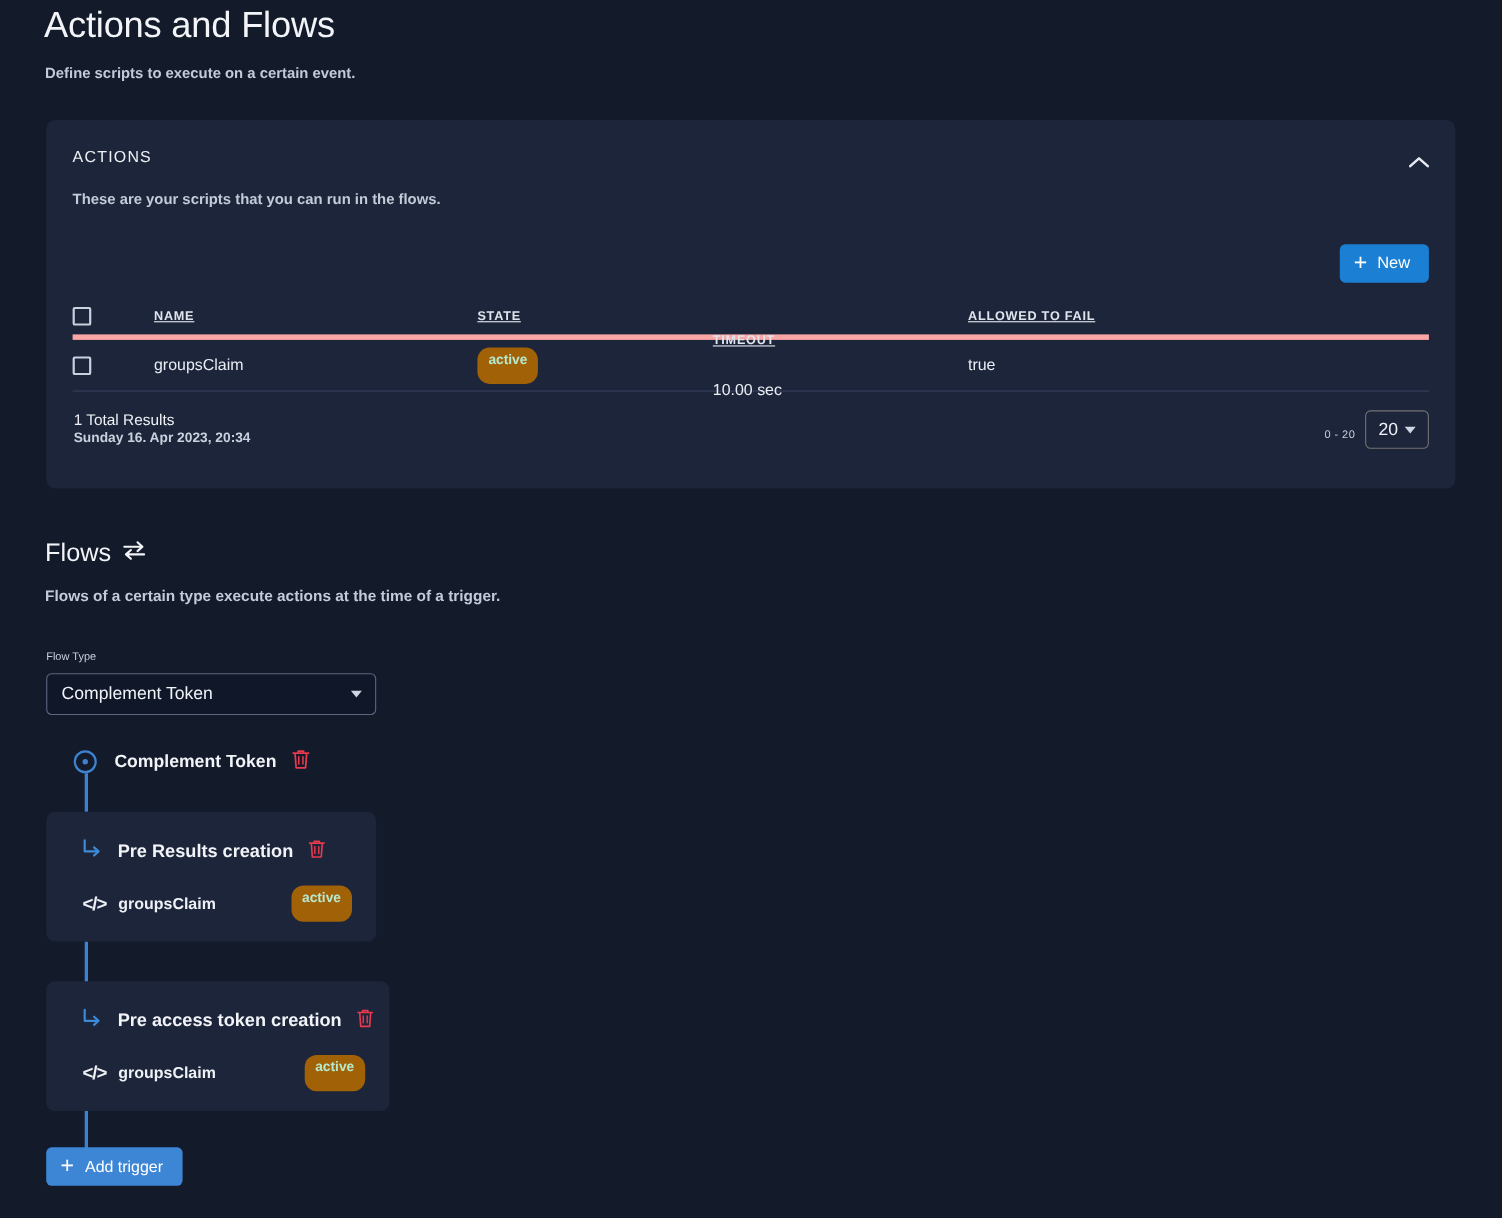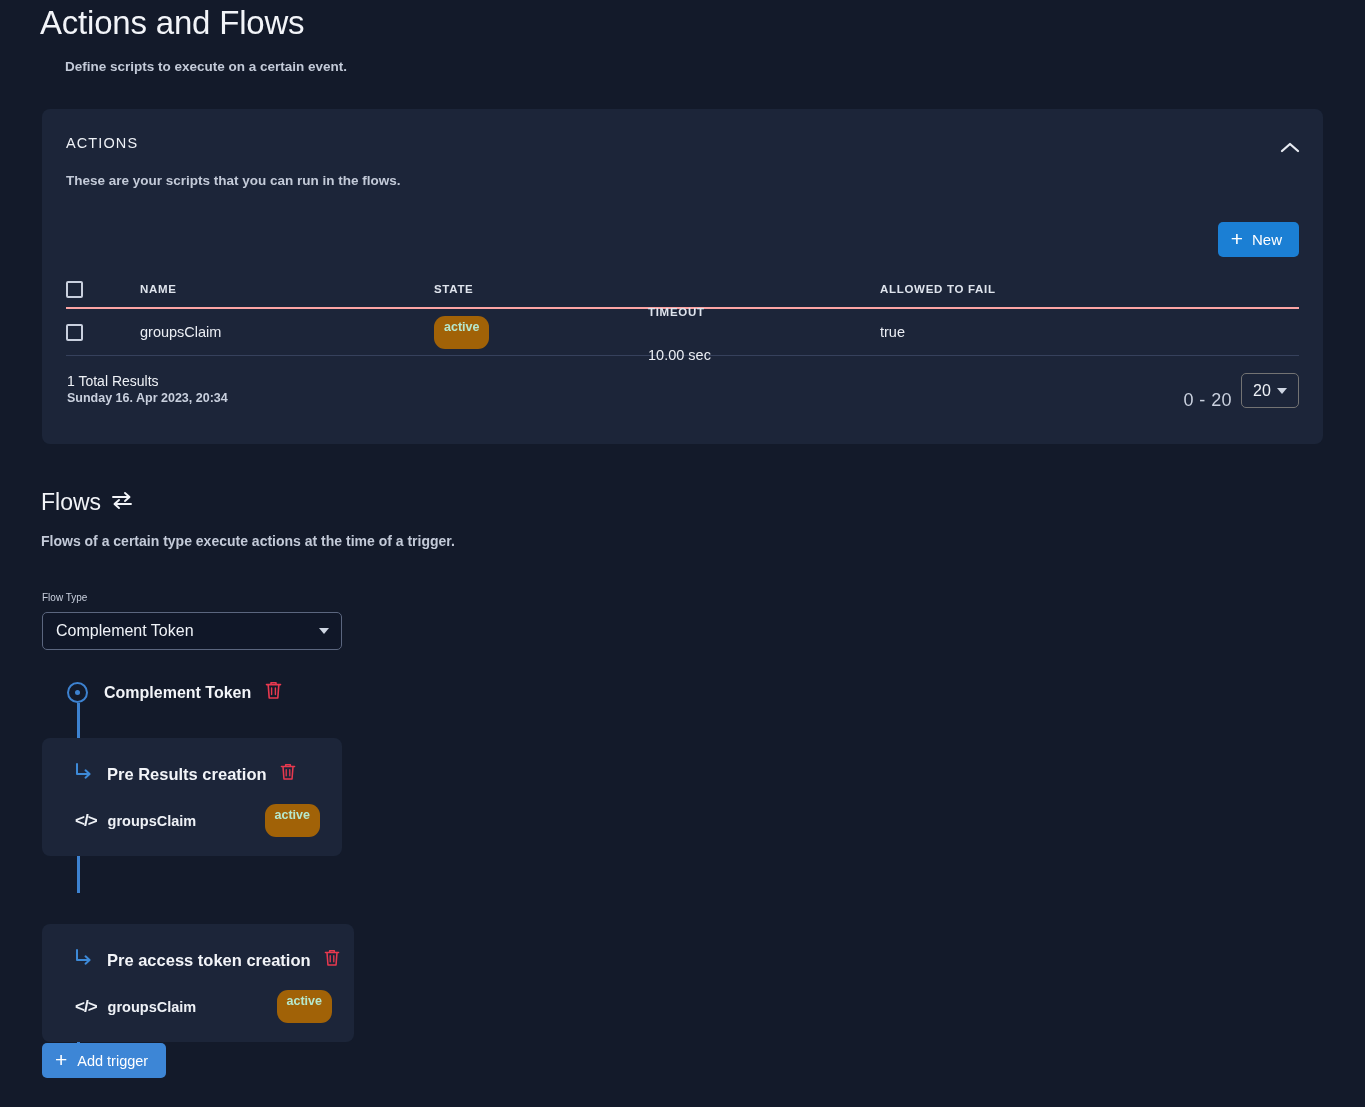--- a/index.html
+++ b/index.html
@@ -13,21 +13,21 @@
   }
   .page { position: relative; width: 1365px; height: 1107px; padding: 0; }
 
   
   .page-title {
     position: absolute; left: 40px; top: 4px;
     font-size: 33px; font-weight: 400; color: #f2f4f8; letter-spacing: -0.2px;
   }
   .page-subtitle {
     position: absolute; left: 41px; top: 59px;
-    font-size: 13.5px; font-weight: 600; color: #c3cad8; margin-left: 24px;
+    font-size: 13.5px; font-weight: 600; color: #c3cad8;
   }
 
   
   .actions-card {
     position: absolute; left: 42px; top: 109px;
     width: 1281px; height: 335px;
     background: #1c2539;
     border-radius: 8px;
   }
   .card-head-title {
@@ -53,21 +53,21 @@
     color: #ffffff; font-size: 15px; font-family: "Liberation Sans", sans-serif;
     display: flex; align-items: center; gap: 9px; cursor: pointer;
   }
   .plus-glyph {
     font-size: 21px; line-height: 1; font-weight: 400; position: relative; top: -1px;
   }
 
   
   .tbl { position: absolute; left: 24px; top: 162px; width: 1233px; }
   .tbl-row { display: flex; align-items: center; }
-  .tbl-head { height: 38px; border-bottom: 2px solid #fca5a5; }
+  .tbl-head { height: 38px; border-bottom: 5px solid #fca5a5; text-decoration: underline; }
   .tbl-body-row { height: 47px; border-bottom: 1px solid #36415c; }
   .c-check { width: 74px; display: flex; align-items: center; }
   .c-name  { width: 294px; }
   .c-state { width: 214px; }
   .c-timeout { width: 232px; margin-top: 45px; }
   .c-fail  { flex: 1; }
   .th { font-size: 11.5px; letter-spacing: 0.7px; font-weight: 700; color: #dfe4ed; }
   .td { font-size: 14.5px; font-weight: 400; color: #eaedf3; }
 
   .checkbox {
@@ -82,21 +82,21 @@
     font-size: 12.5px; font-weight: 600;
     padding: 4px 10px 15px; border-radius: 11px; text-align: right;
   }
 
   
   .tbl-foot-left { position: absolute; left: 25px; top: 264px; }
   .foot-total { font-size: 14px; color: #eef1f6; font-weight: 400; }
   .foot-date  { font-size: 12.5px; color: #c9d0de; font-weight: 600; margin-top: 2px; }
   .range-txt {
     position: absolute; right: 91px; top: 281px;
-    font-size: 18px; color: #c9d0de; letter-spacing: 0.4px;
+    font-size: 10px; color: #c9d0de; letter-spacing: 0.4px;
   }
   .page-size {
     position: absolute; right: 24px; top: 264px;
     width: 58px; height: 35px;
     border: 1px solid #737373; border-radius: 5px;
     background: transparent; color: #eef1f6;
     display: flex; align-items: center; justify-content: center; gap: 6px;
     font-size: 16px; cursor: pointer;
   }
   .caret-dn {
@@ -297,21 +297,21 @@
         </svg>
       </span>
     </div>
     <div class="trig-body">
       <span class="code-icon">&lt;/&gt;</span>
       <span class="action-name">groupsClaim</span>
       <span class="badge">active</span>
     </div>
   </div>
 
-  <div class="trigger-card" style="top:924px; width:312px; height:118px;">
+  <div class="trigger-card" style="top:892px; width:312px; height:118px;">
     <div class="trig-head">
       <span class="arrow-icon">
         <svg width="20" height="20" viewBox="0 0 20 20" aria-hidden="true">
           <path d="M3 2 V12 H15" fill="none" stroke="#3d8ad8" stroke-width="2" stroke-linecap="round" stroke-linejoin="round"></path>
           <path d="M11.5 8.3 L15.6 12 L11.5 15.7" fill="none" stroke="#3d8ad8" stroke-width="2" stroke-linecap="round" stroke-linejoin="round"></path>
         </svg>
       </span>
       <span class="trig-name">Pre access token creation</span>
       <span class="trash-icon">
         <svg width="16" height="18" viewBox="0 0 17 19" aria-hidden="true">

